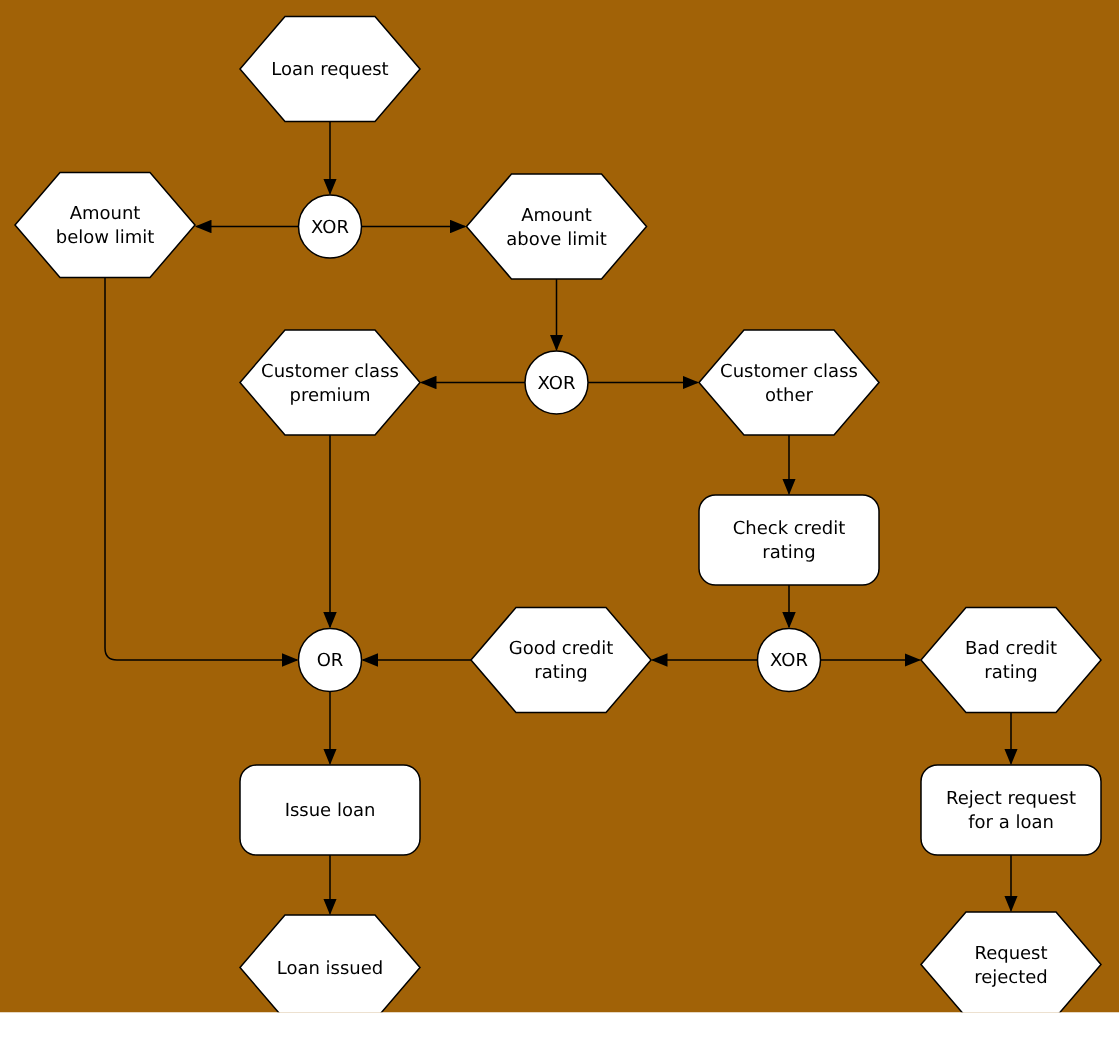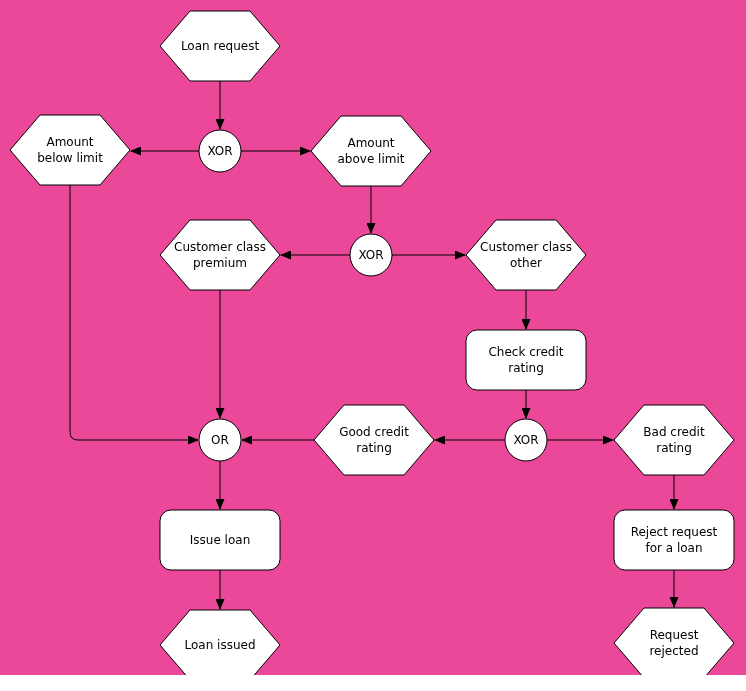--- a/index.html
+++ b/index.html
@@ -5,21 +5,21 @@
   html, body {
     margin: 0;
     padding: 0;
     background: #ffffff;
     font-family: "DejaVu Sans", sans-serif;
   }
   .canvas-wrap {
     width: 746px;
     height: 675px;
     position: relative;
-    background: #ec4899;
+    background: #a16207;
     overflow: hidden;
   }
   svg { display: block; }
   .shape {
     fill: #ffffff;
     stroke: #000000;
     stroke-width: 1;
   }
   .edge {
     fill: none;

